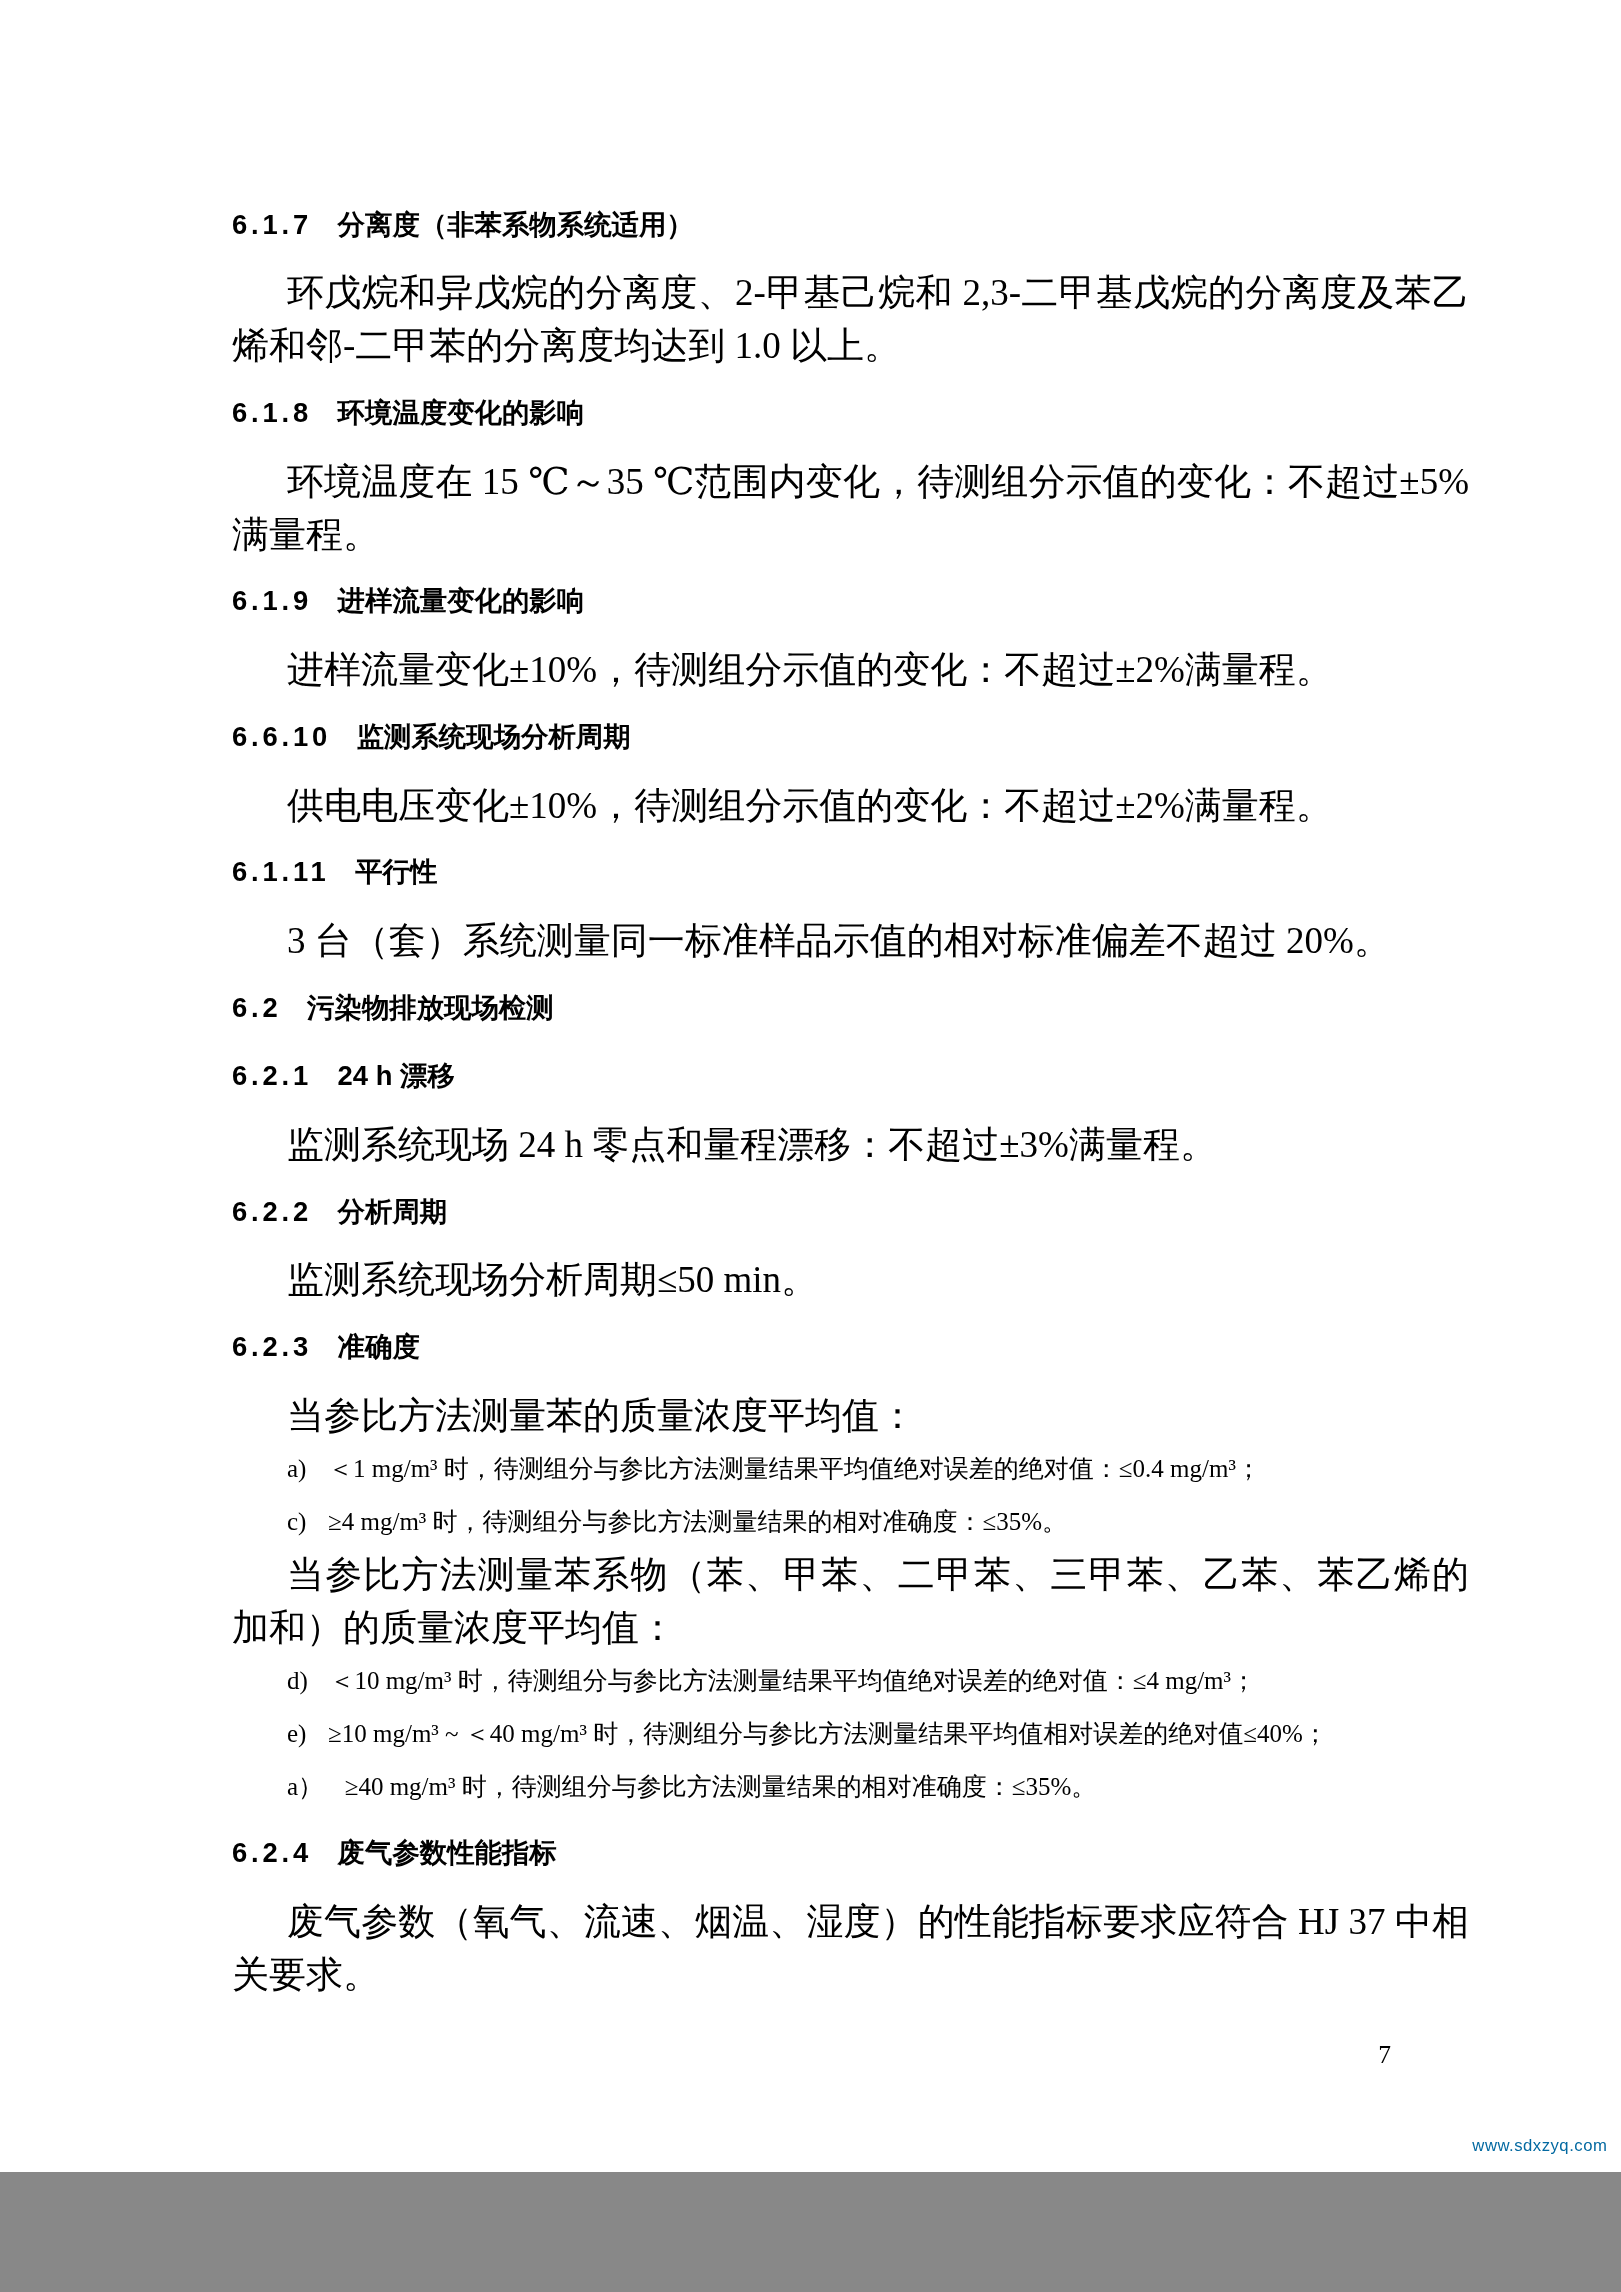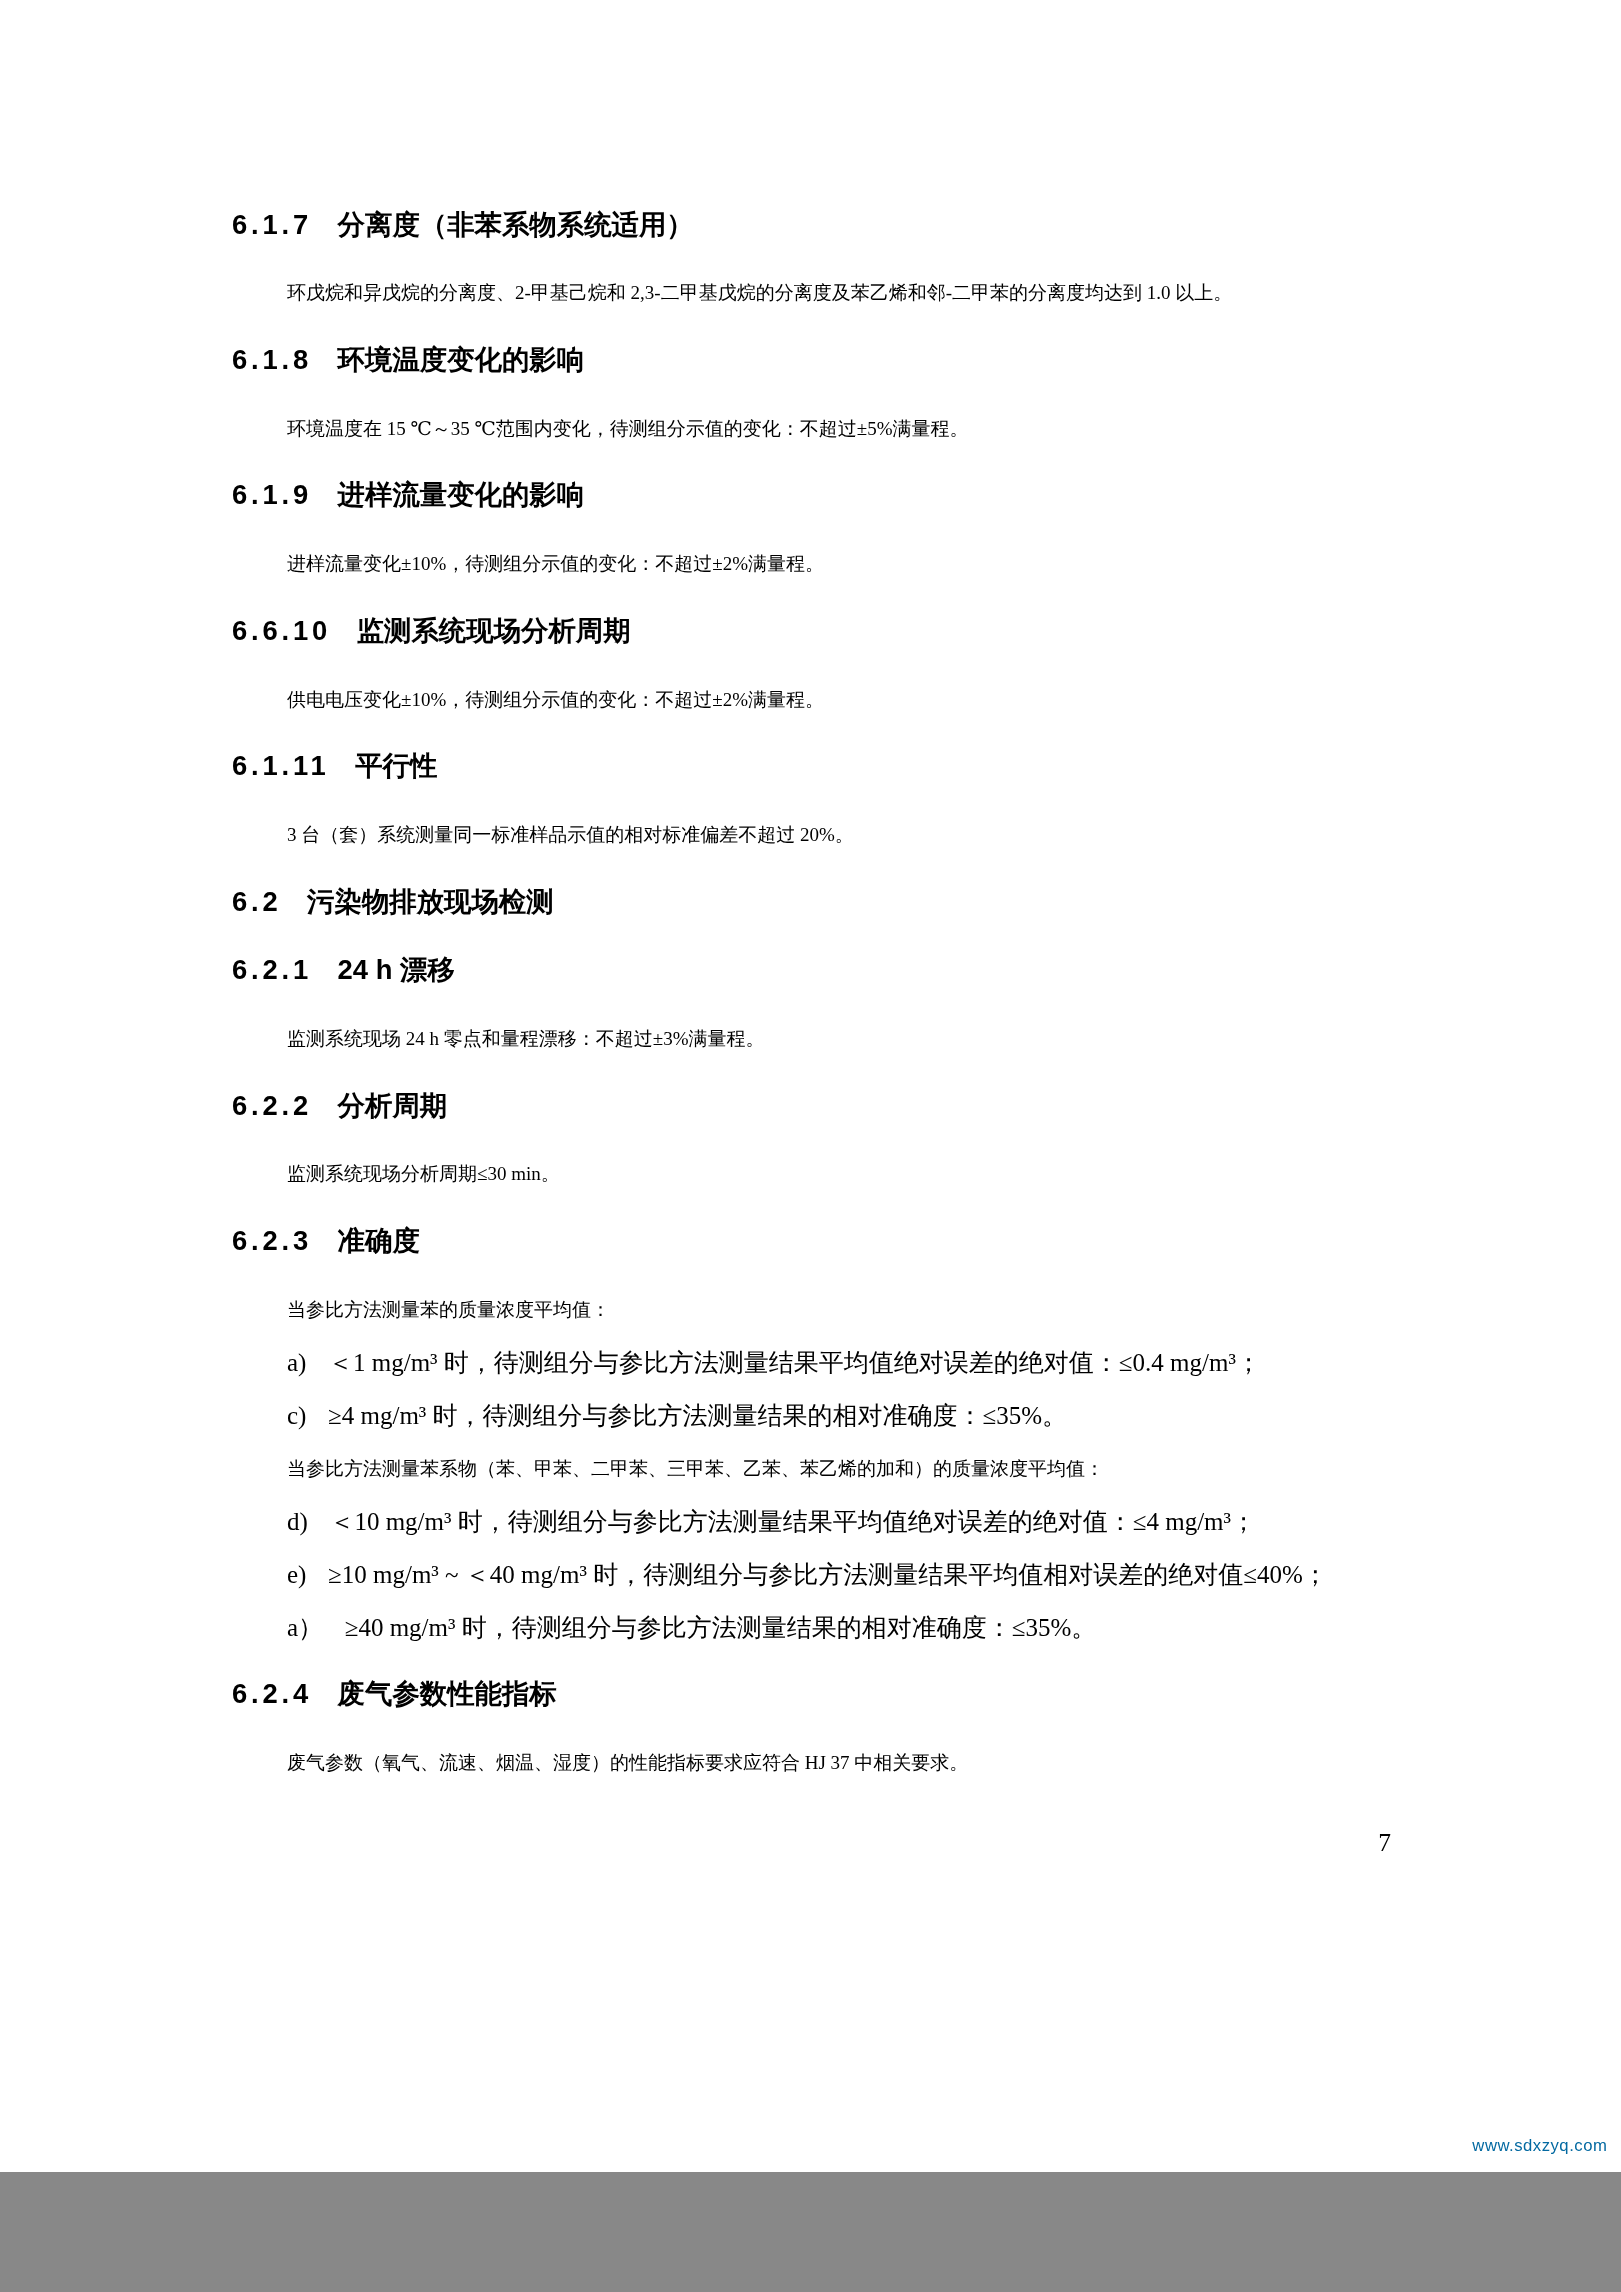--- a/index.html
+++ b/index.html
@@ -20,21 +20,21 @@
     font-size:27.4px;
     line-height:53px;
     margin:13.7px 0 15.7px 0;
     white-space:nowrap;
   }
   .heading .sec-num{
     letter-spacing:0.14em;
     margin-right:25.5px;
   }
   .para{
-    font-size:19px;
+    font-size:37px;
     line-height:53px;
     text-align:justify;
     text-indent:55px;
     margin:0;
   }
   .item{
     font-size:25px;
     line-height:53px;
     text-align:justify;
     text-indent:55px;
@@ -101,21 +101,21 @@
   <div class="heading">
     <span class="sec-num">6.2.1</span><span>24 h 漂移</span>
   </div>
 
   <p class="para">监测系统现场 24 h 零点和量程漂移：不超过±3%满量程。</p>
 
   <div class="heading">
     <span class="sec-num">6.2.2</span><span>分析周期</span>
   </div>
 
-  <p class="para">监测系统现场分析周期≤30 min。</p>
+  <p class="para">监测系统现场分析周期≤50 min。</p>
 
   <div class="heading">
     <span class="sec-num">6.2.3</span><span>准确度</span>
   </div>
 
   <p class="para">当参比方法测量苯的质量浓度平均值：</p>
 
   <p class="item">
     <span class="item-label">a)</span><span>＜1 mg/m³ 时，待测组分与参比方法测量结果平均值绝对误差的绝对值：≤0.4 mg/m³；</span>
   </p>

